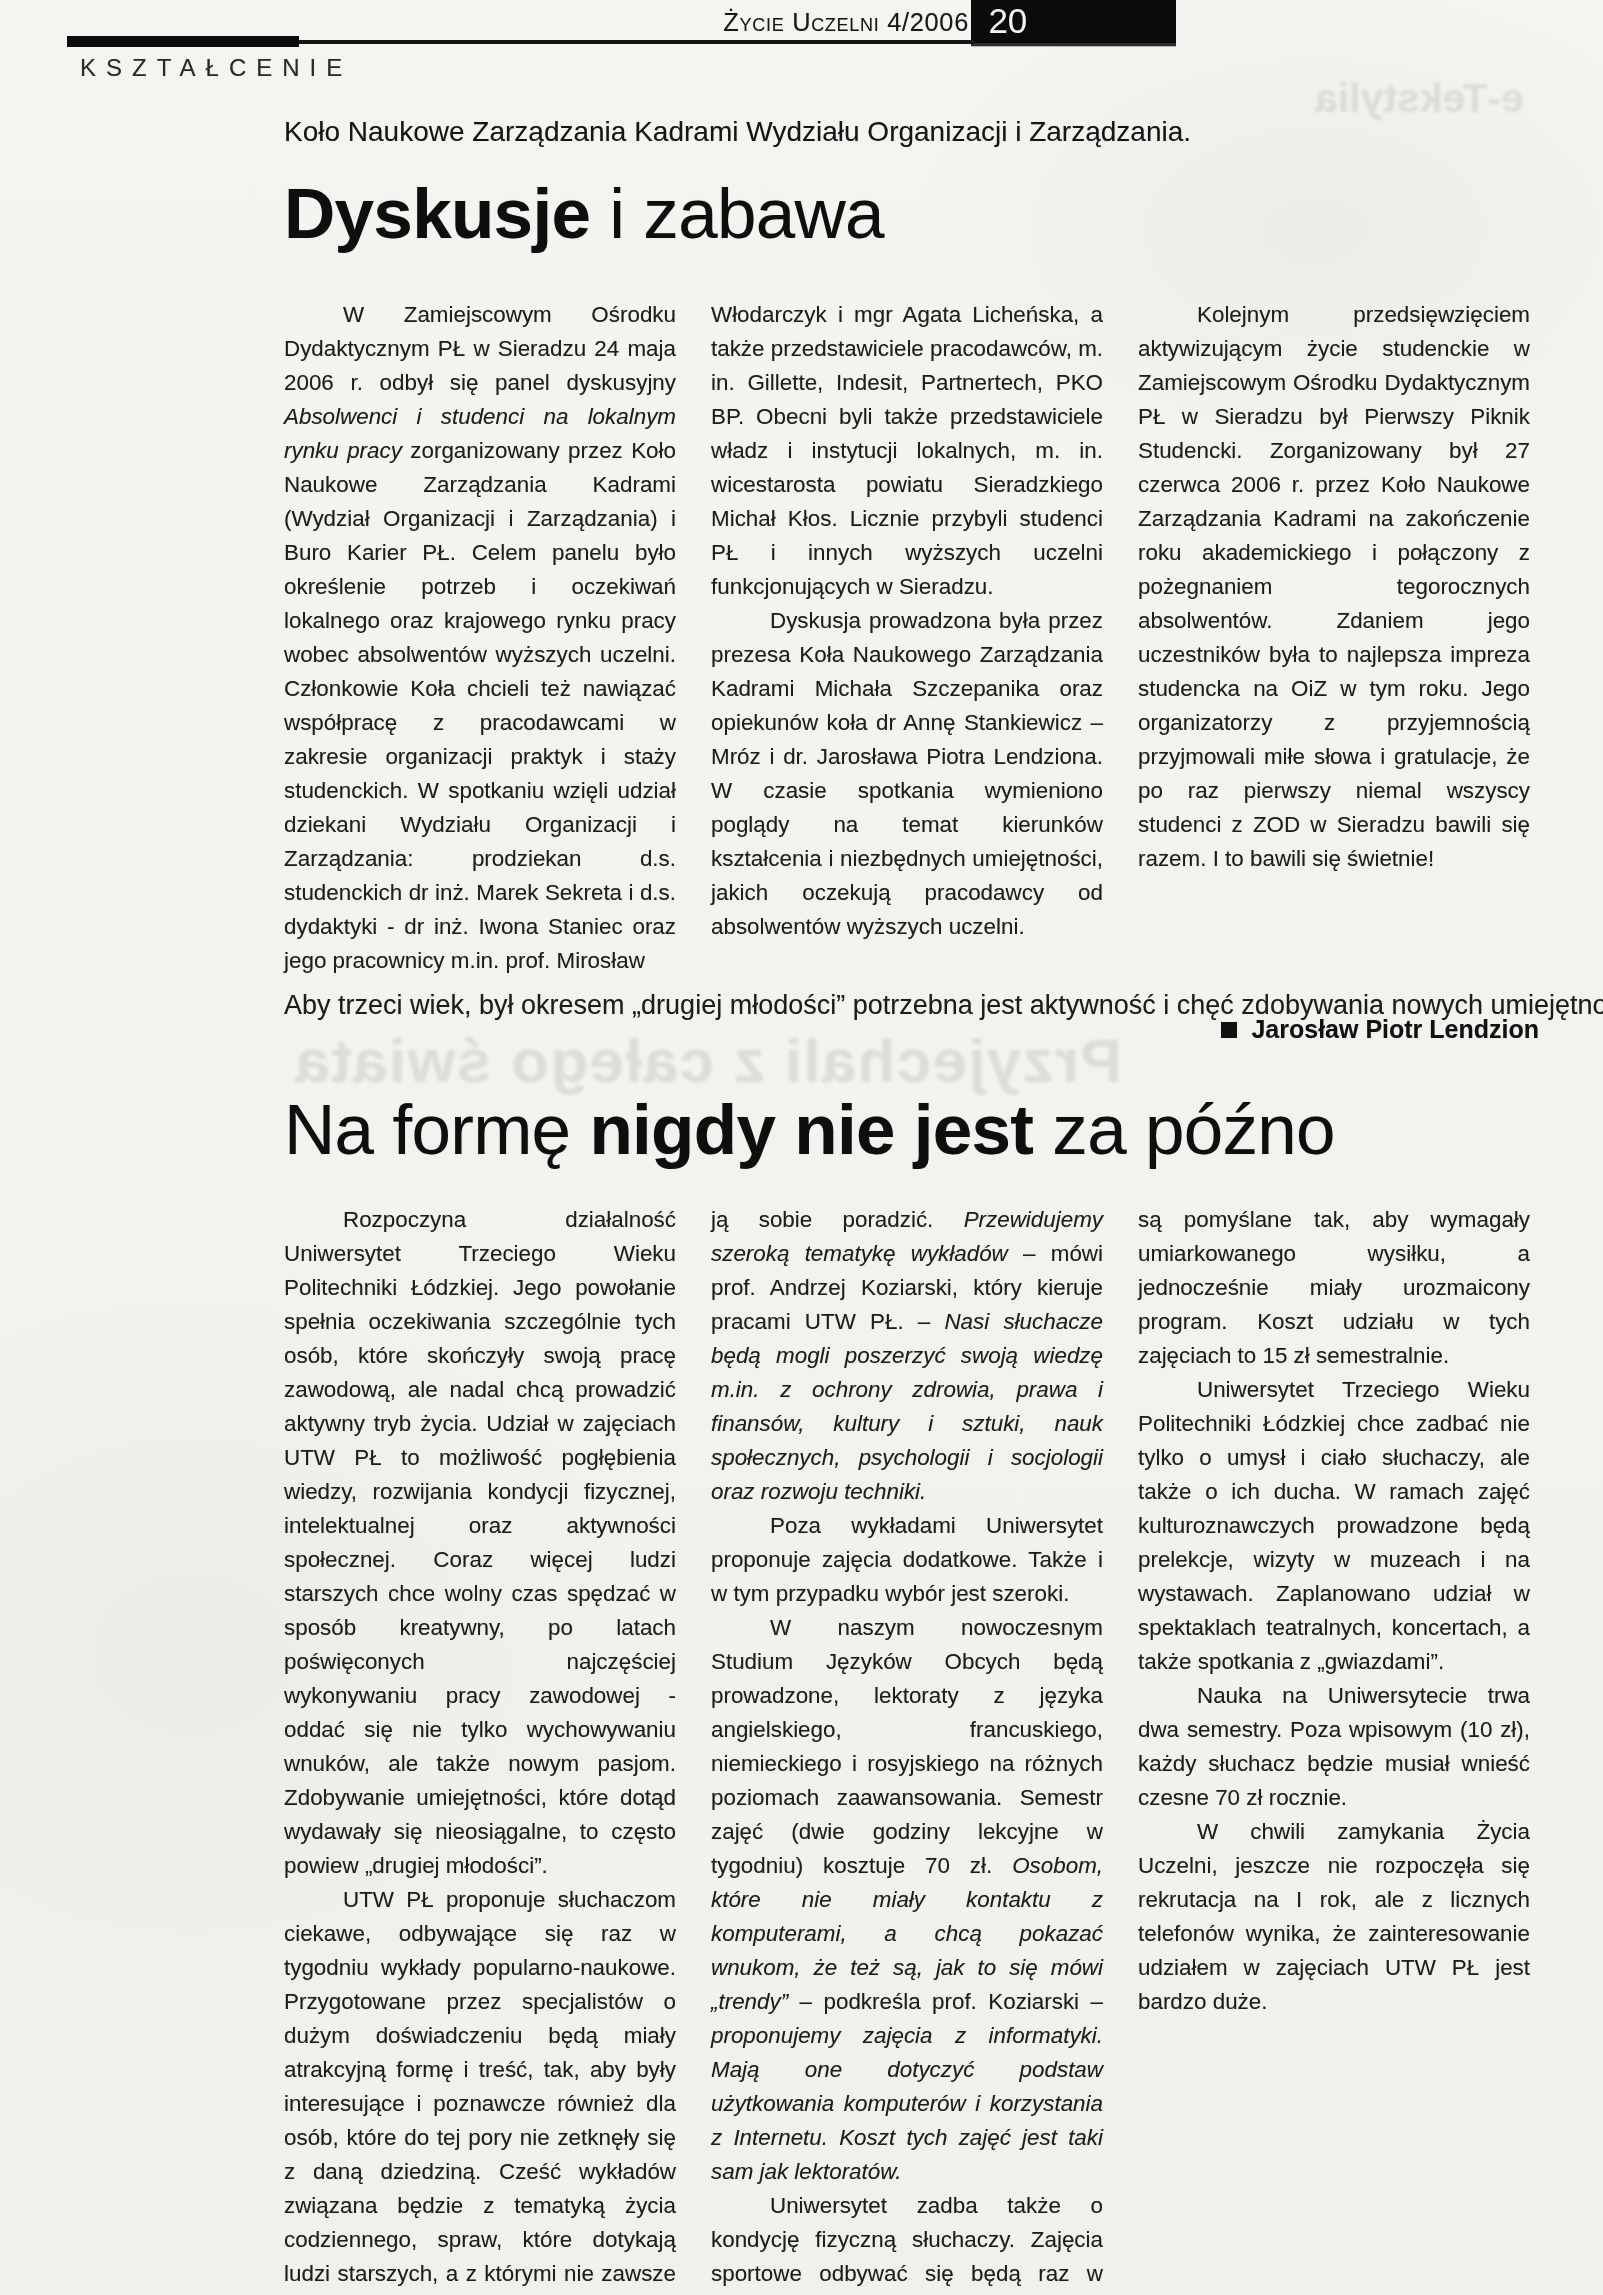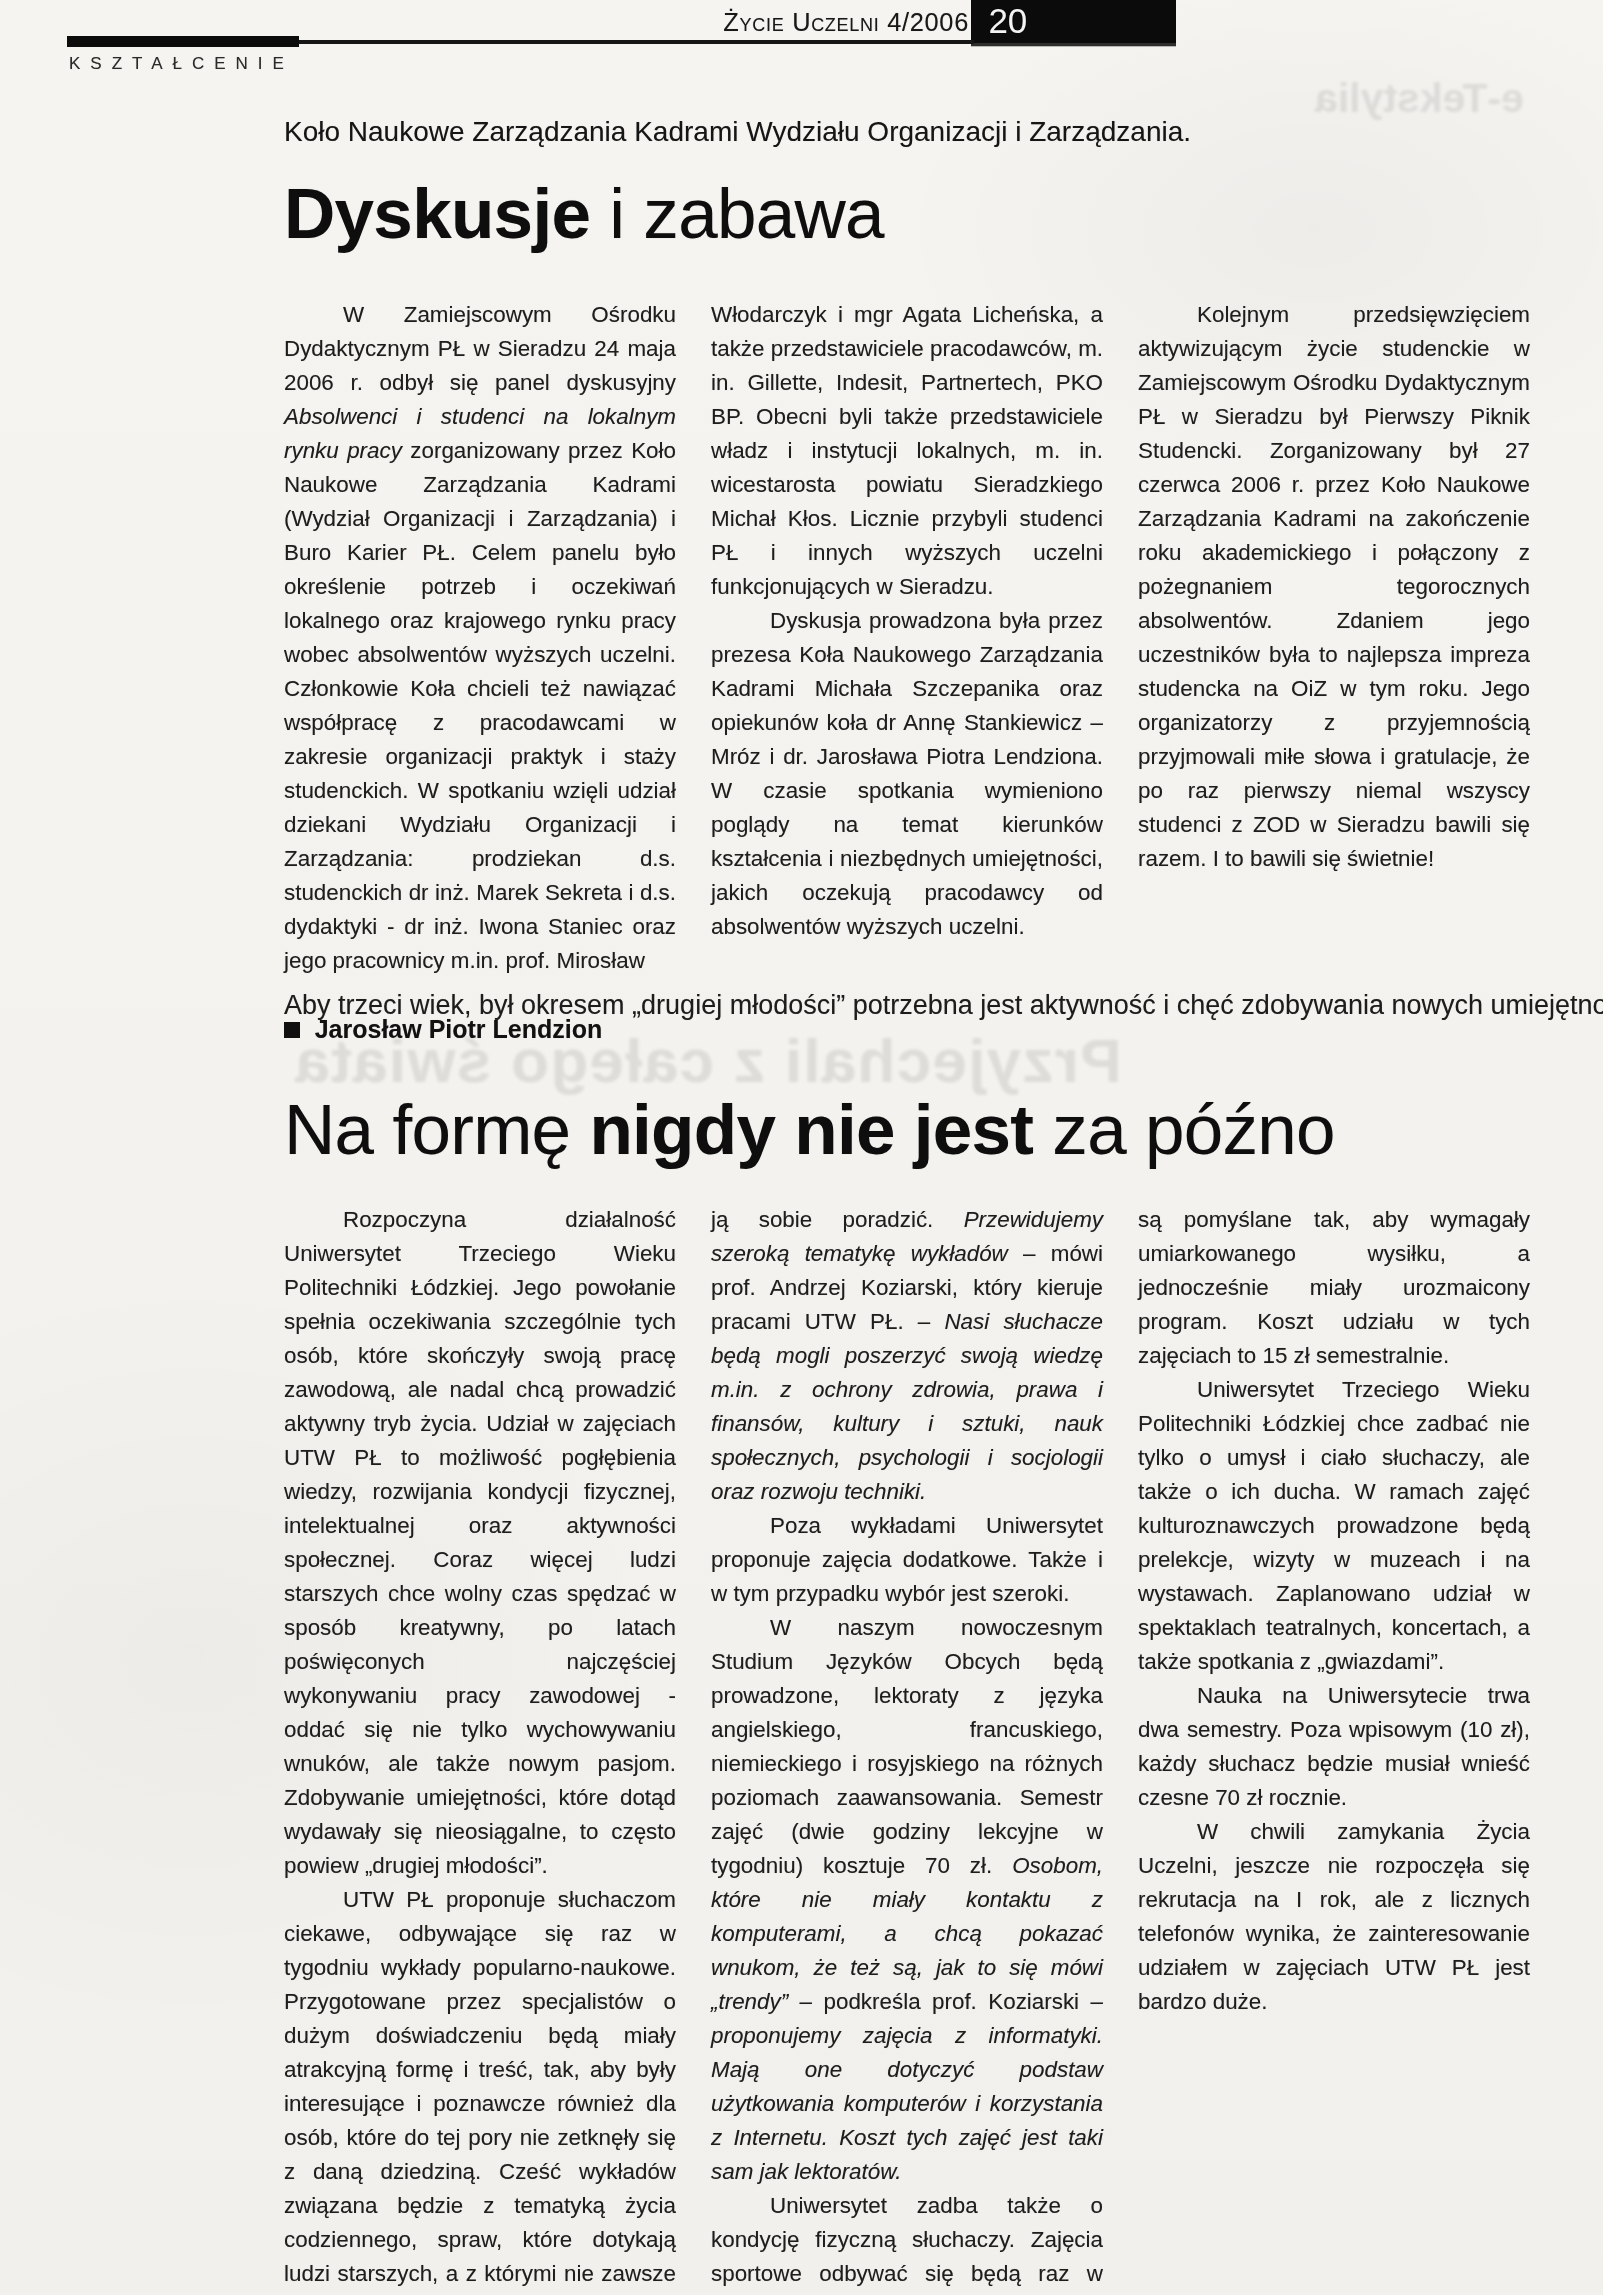--- a/index.html
+++ b/index.html
@@ -12,41 +12,41 @@
     font-family:"Liberation Sans", sans-serif; color:#1b1b1b;
   }
   .scan-soft { text-shadow:0 0 0.7px rgba(45,45,45,0.35); }
 
   
   .masthead { position:absolute; top:8px; right:634px; font-size:25.4px; font-variant:small-caps; letter-spacing:0.7px; color:#181818; }
   .pagebox { position:absolute; left:971px; top:0; width:205px; height:43px; background:#0b0b0b; box-shadow:0 3.3px 0 rgba(10,10,10,0.85); }
   .pagebox span { display:inline-block; padding-left:17.4px; color:#f3f3f3; font-size:35px; font-weight:400; line-height:41px; }
   .rule { position:absolute; left:67px; top:40px; width:907px; height:4px; background:#161616; }
   .rule-thick { position:absolute; left:0; top:-4px; width:232px; height:11.4px; background:#0c0c0c; }
-  .section-label { position:absolute; left:69px; top:54px; font-size:17px; letter-spacing:10px; color:#2a2a2a; }
+  .section-label { position:absolute; left:80px; top:54px; font-size:24px; letter-spacing:10px; color:#2a2a2a; }
 
   
   .ghost { position:absolute; transform:scaleX(-1); opacity:0.12; filter:blur(1.7px); font-weight:700; color:#444; white-space:nowrap; }
   .ghost-corner { top:75px; left:1315px; font-size:41px; }
   .ghost-headline { top:1025px; left:294px; font-size:62px; letter-spacing:1.3px; }
 
   
   .article { position:absolute; width:1259px; }
   .article1 { left:284px; top:115px; }
   .kicker { font-size:28px; line-height:33px; color:#151515; }
   .h1 { margin-top:30px; font-size:71px; line-height:72px; letter-spacing:-0.7px; color:#0e0e0e; }
   .h1 .b, .h2 .b { font-weight:700; }
   .h1 .r, .h2 .r { font-weight:400; }
   .cols { display:flex; gap:35px; margin-top:35px; }
   .col { width:392px; }
   .bodytext p { margin:0; font-size:22.4px; line-height:34px; text-align:justify; color:#1d1d1d; }
   .bodytext p.ind { text-indent:59px; }
   .bodytext p.cont { text-indent:0; }
   .it { font-style:italic; }
-  .byline { margin-top:37px; text-align:left; font-size:25px; font-weight:700; padding-right:4px; color:#111; }
+  .byline { margin-top:37px; text-align:right; font-size:25px; font-weight:700; padding-right:4px; color:#111; }
   .square { display:inline-block; width:16px; height:16px; background:#101010; margin-right:14.7px; }
 
   .standfirst { position:absolute; left:284px; top:989px; font-size:27px; line-height:32px; white-space:nowrap; color:#1c1c1c; }
   .h2wrap { position:absolute; left:284px; top:1045px; }
   .h2 { font-size:71px; line-height:74px; letter-spacing:-0.7px; color:#0e0e0e; }
   .article2 { left:284px; top:1203px; }
   .article2 .cols { margin-top:0; }
 </style>
 </head>
 <body>

